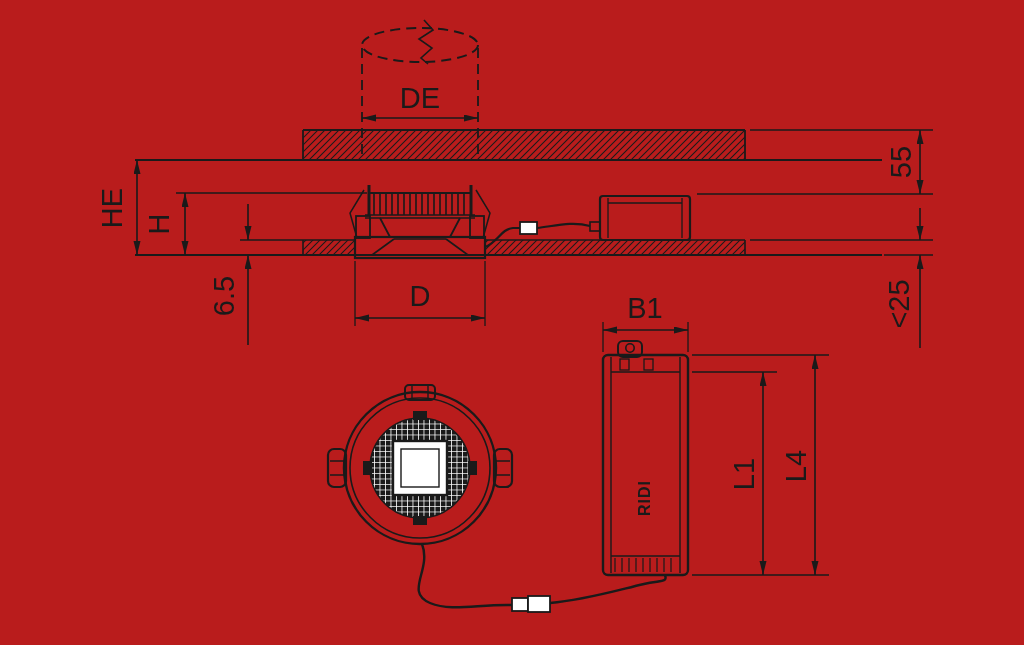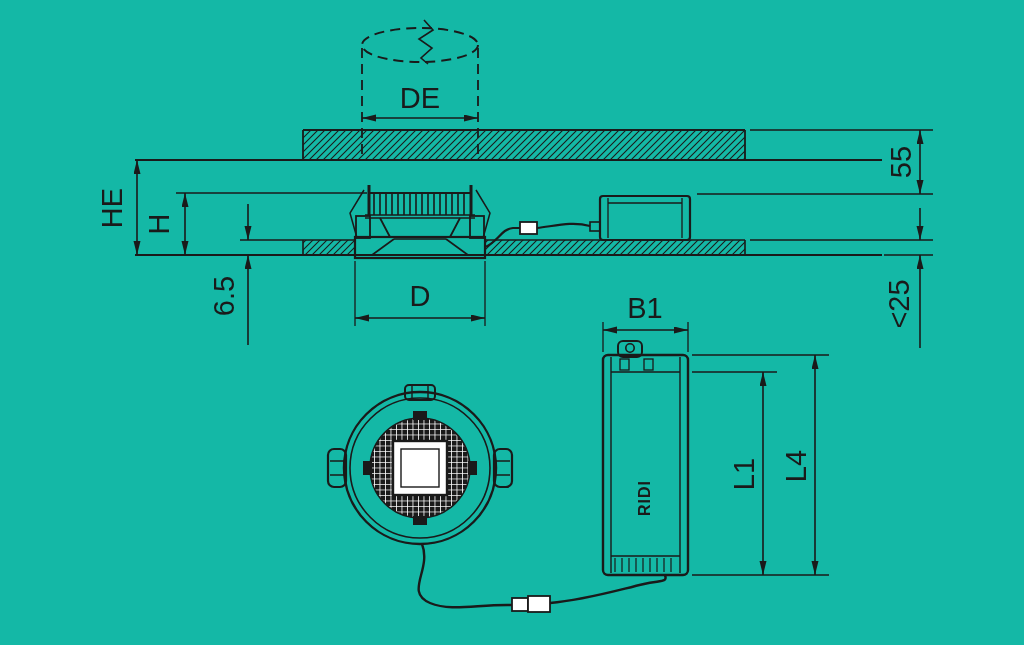--- a/index.html
+++ b/index.html
@@ -1,16 +1,16 @@
 <!DOCTYPE html>
 <html><head>
 <meta charset="utf-8">
 <style>
   html,body{margin:0;padding:0;background:#ffffff;}
-  .stage{width:1024px;height:645px;position:relative;background:#14b8a6;overflow:hidden;}
+  .stage{width:1024px;height:645px;position:relative;background:#b91c1c;overflow:hidden;}
   svg{display:block;}
   text{font-family:"Liberation Sans", sans-serif;fill:#1a1a1a;}
   .dim{font-size:29px;}
   .brand{font-size:16px;font-weight:bold;letter-spacing:1px;}
 </style>
 </head>
 <body>
 
 <div class="stage">
 <svg width="1024" height="645" viewBox="0 0 1024 645">

